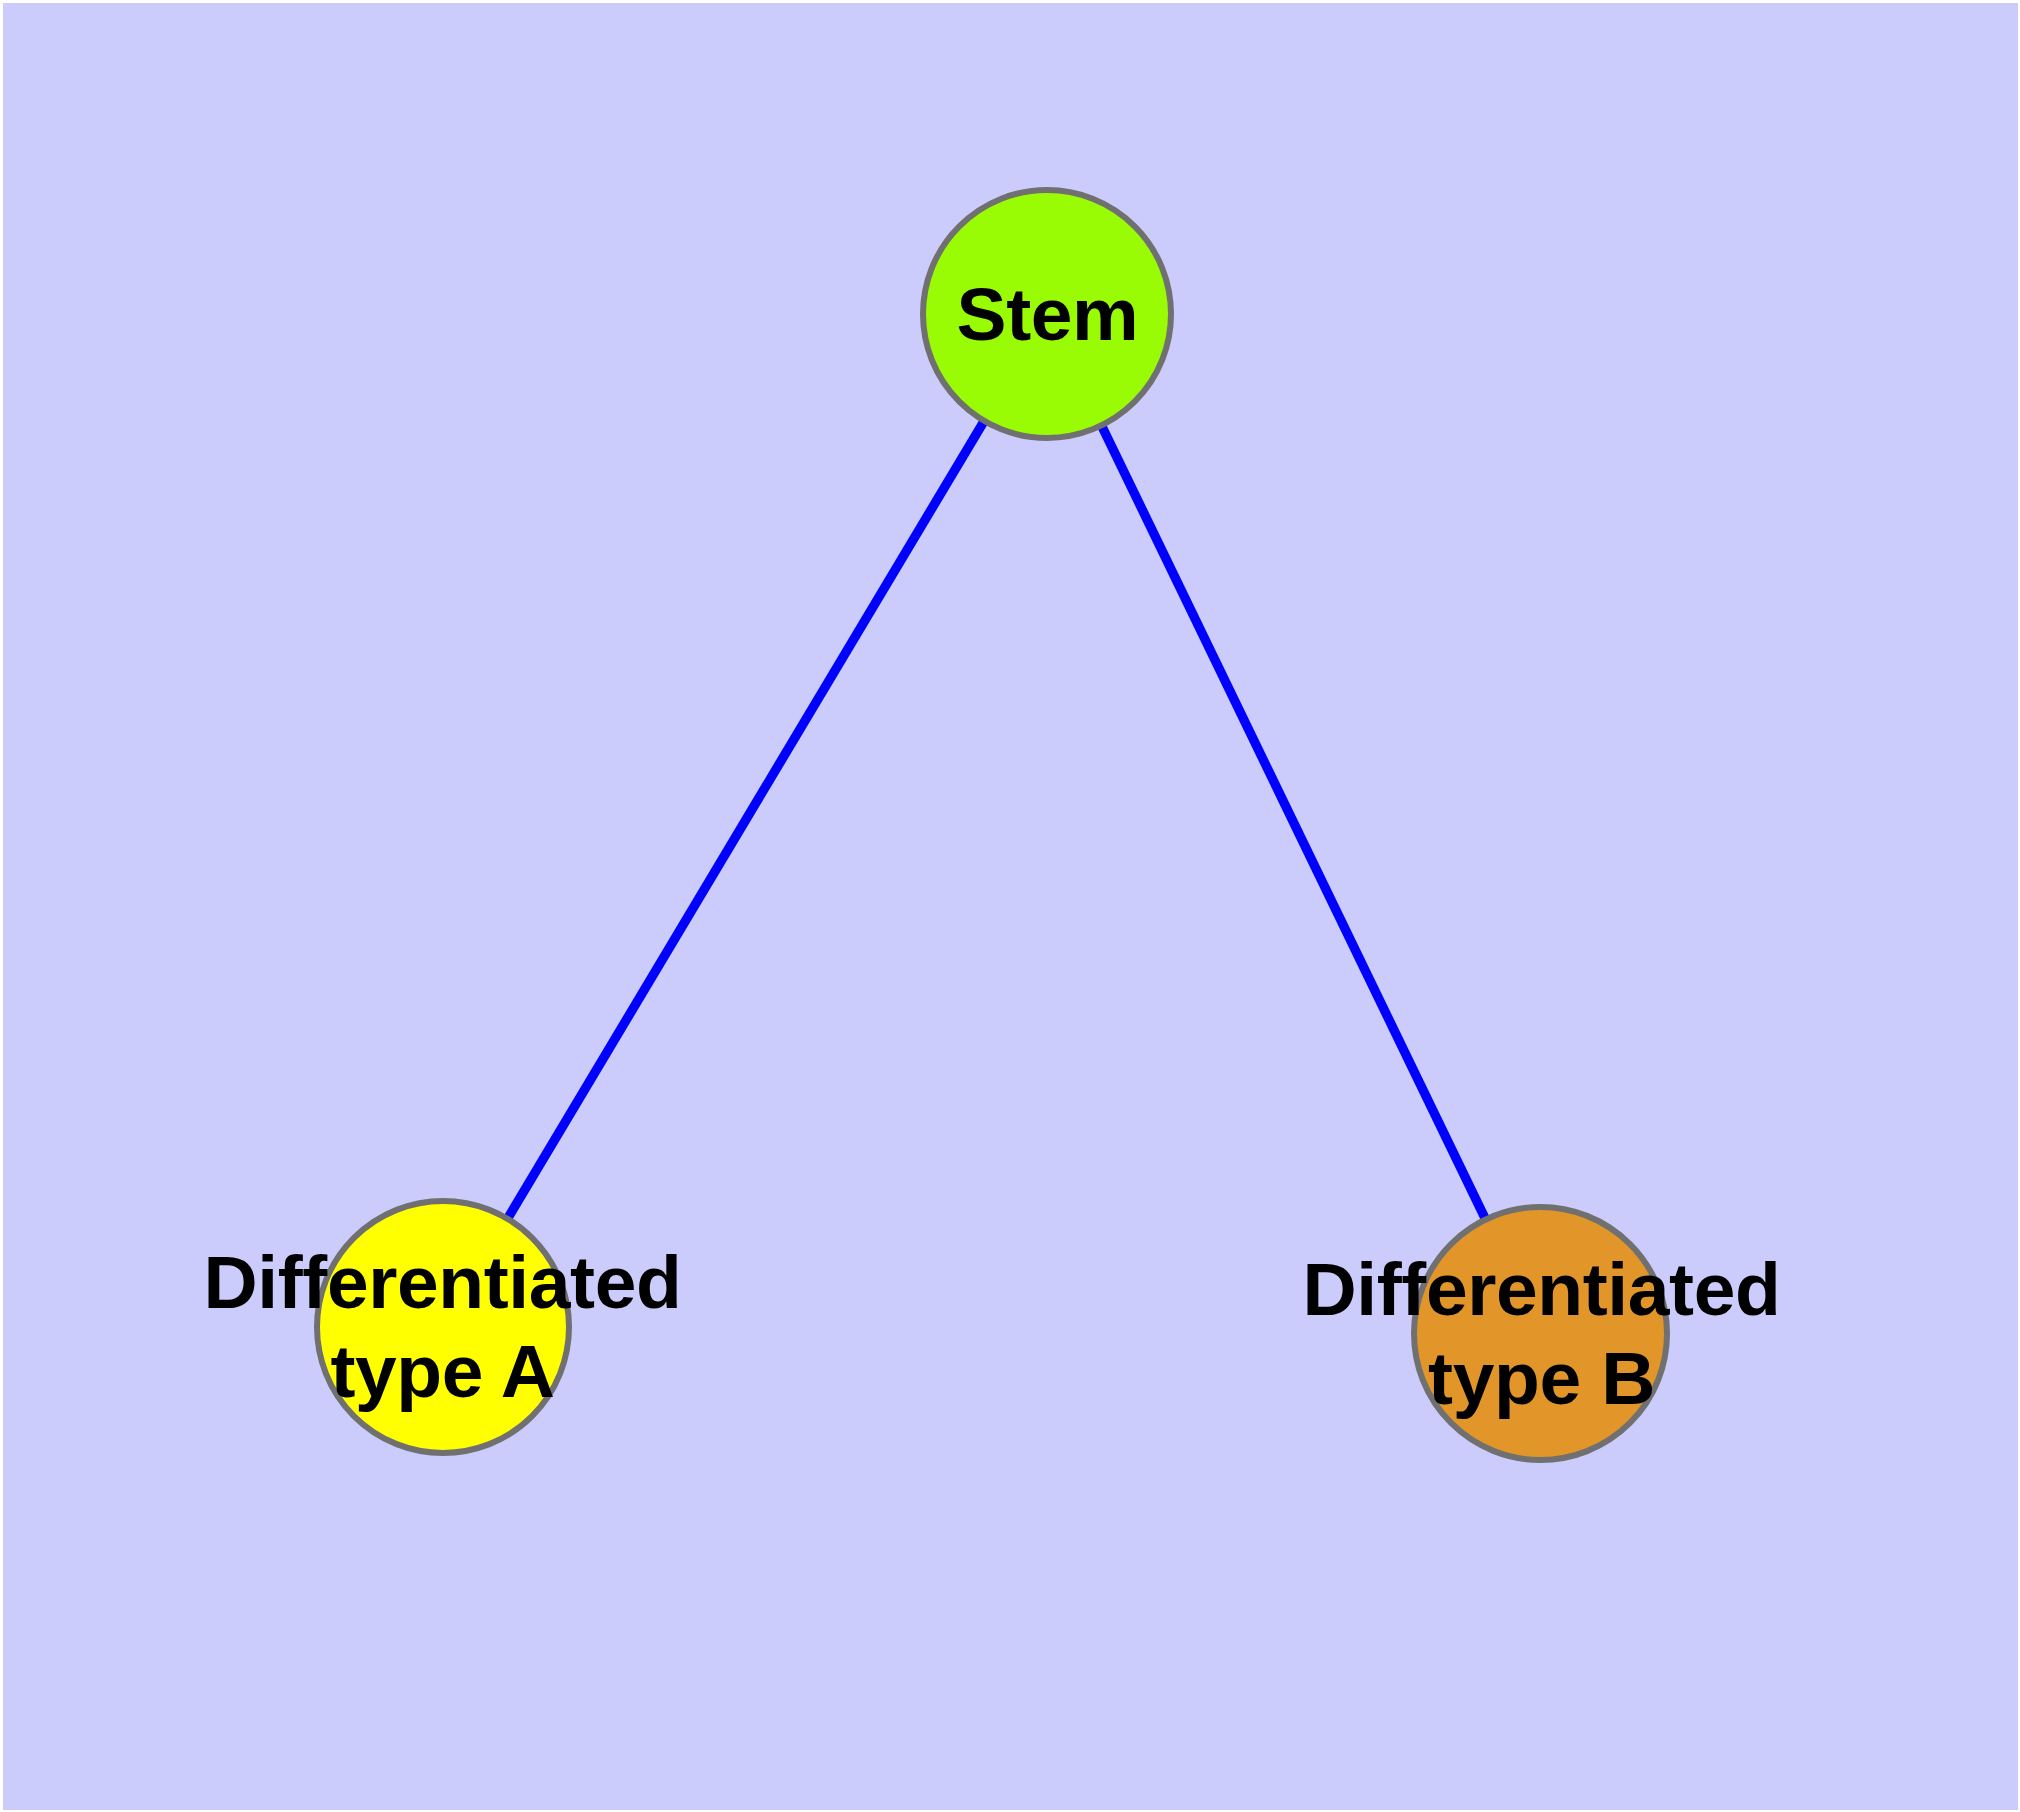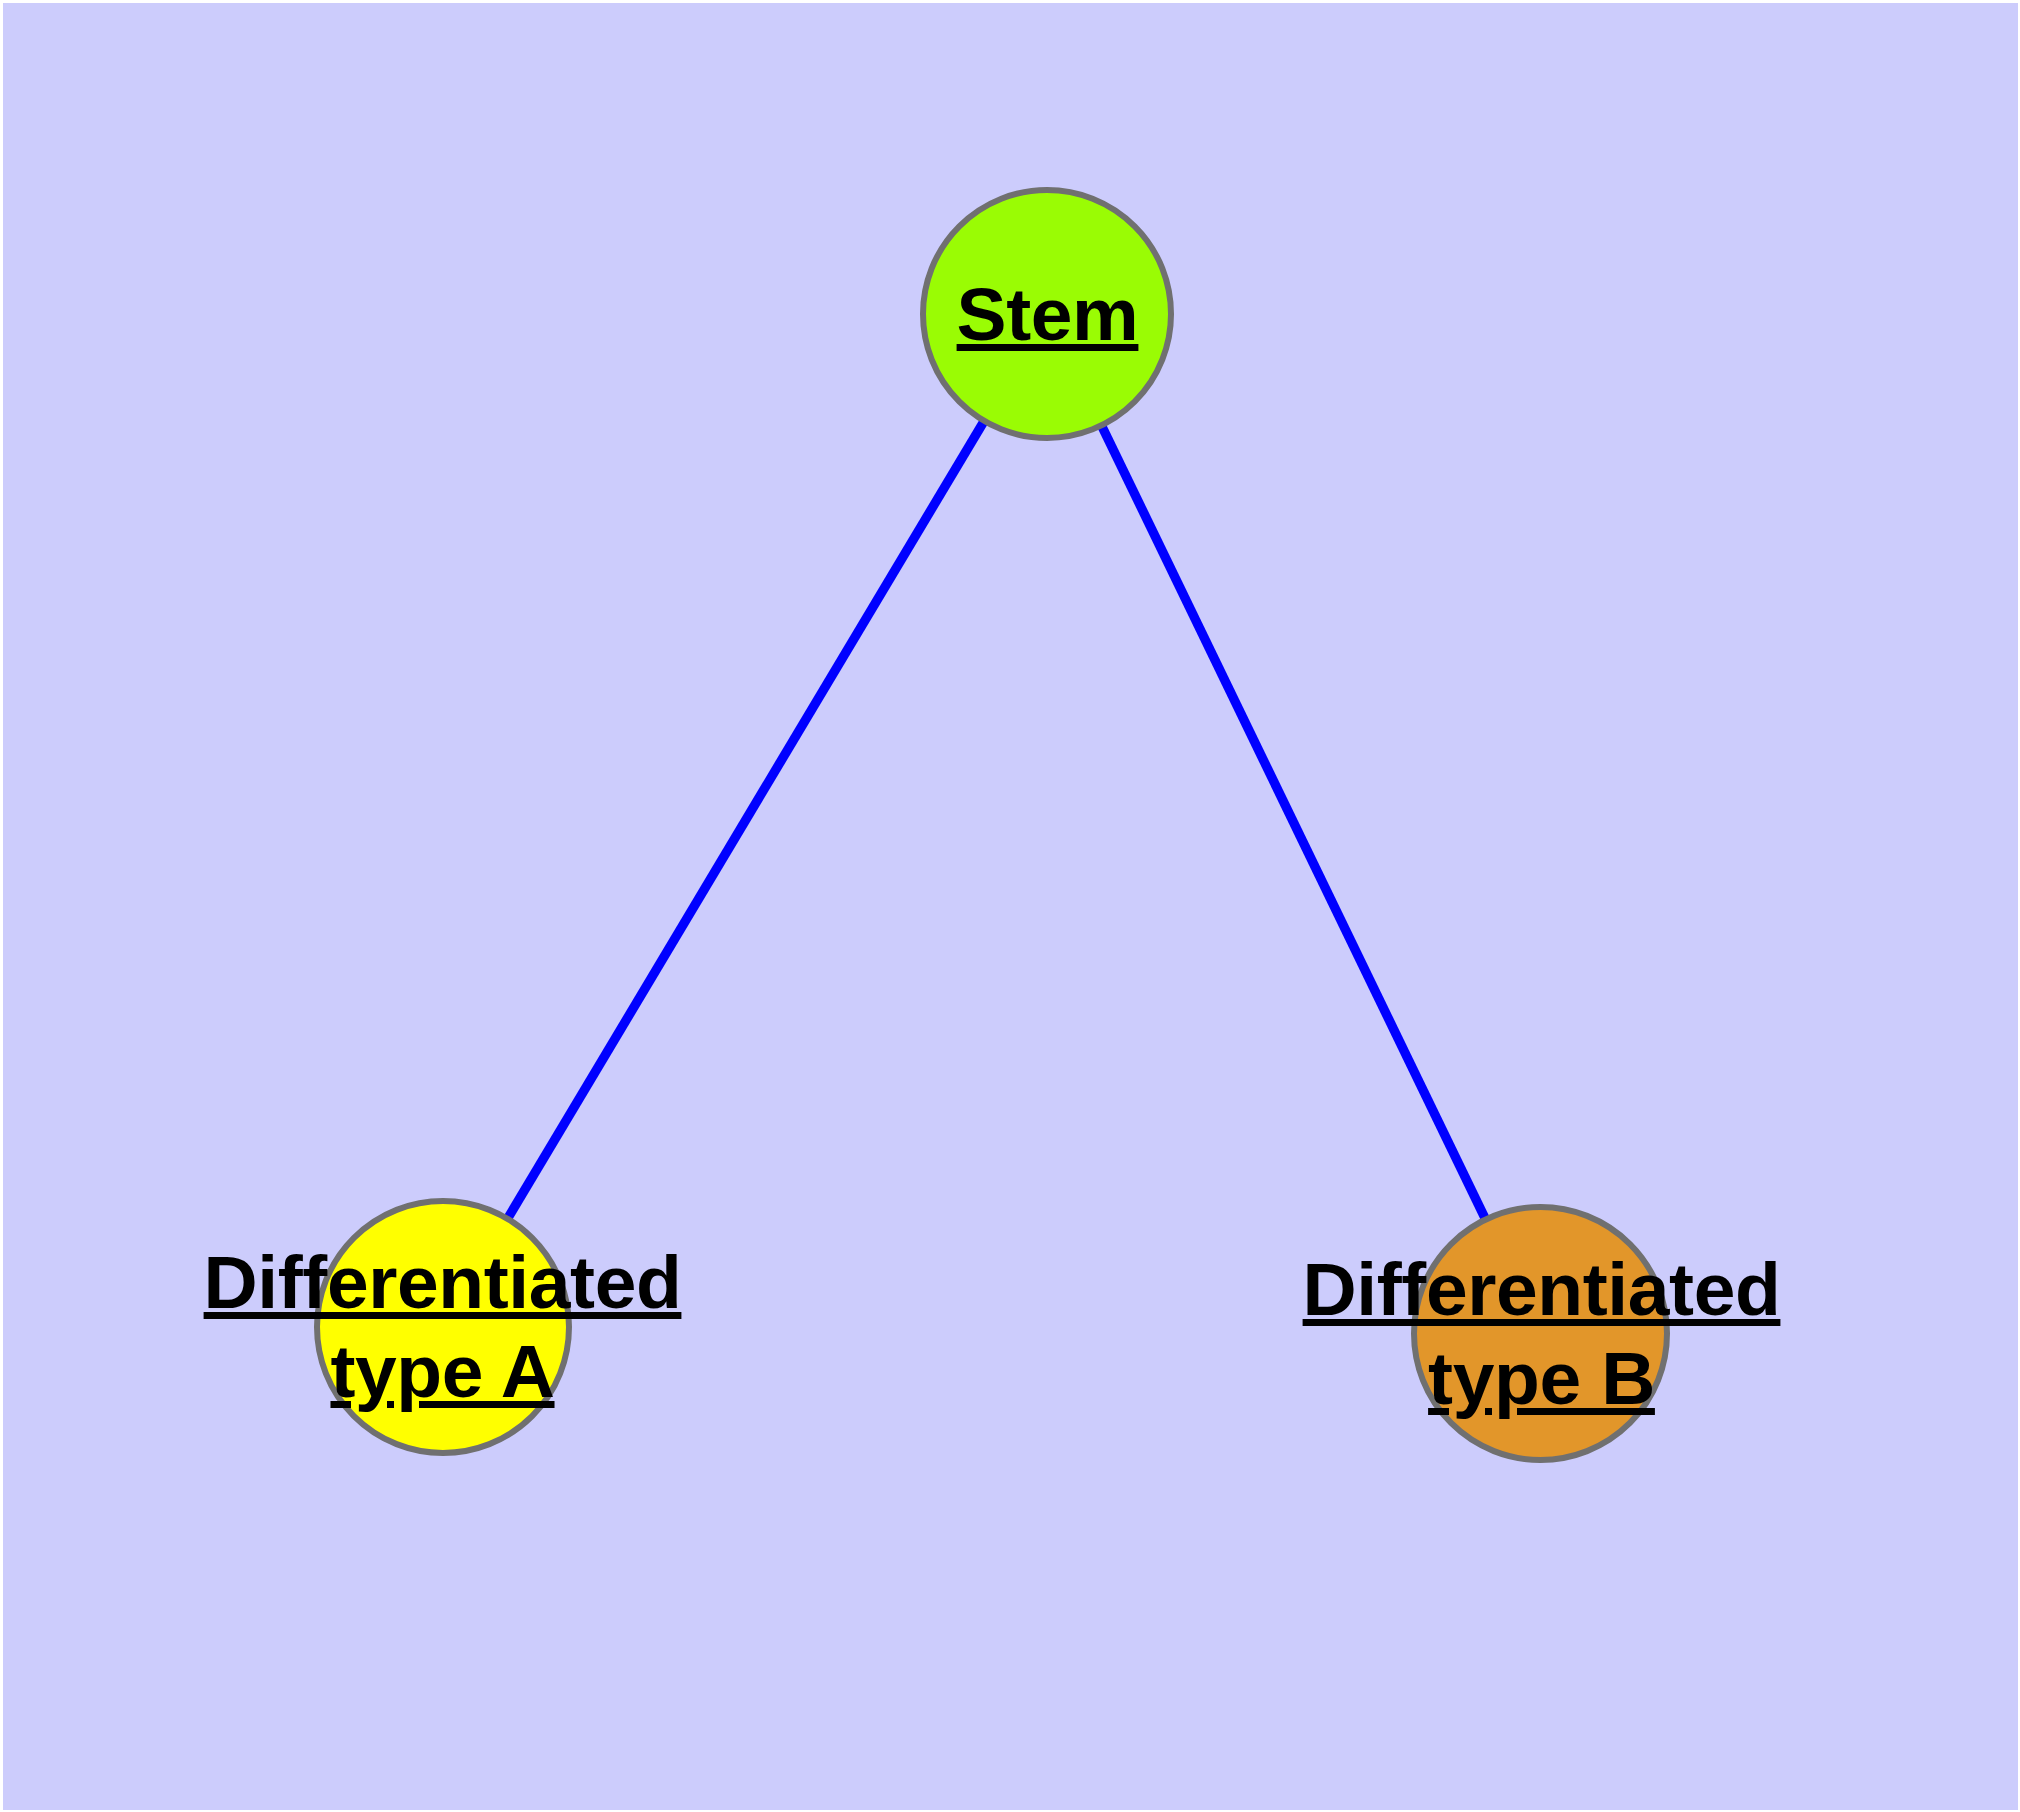--- a/index.html
+++ b/index.html
@@ -43,21 +43,20 @@
   }
   .node-label {
     position: absolute;
     color: #000000;
     font-weight: bold;
     font-size: 75px;
     line-height: 89px;
     text-align: center;
     white-space: pre;
     letter-spacing: -0.4px;
-    text-decoration: underline;
     -webkit-font-smoothing: antialiased;
   }
 </style>
 </head>
 <body>
 
 <div id="canvas" style="width: 2021px; height: 1812px; background: rgb(255, 255, 255);">
 
   <div id="plot-area" style="background: rgb(204, 204, 252);"></div>
 

